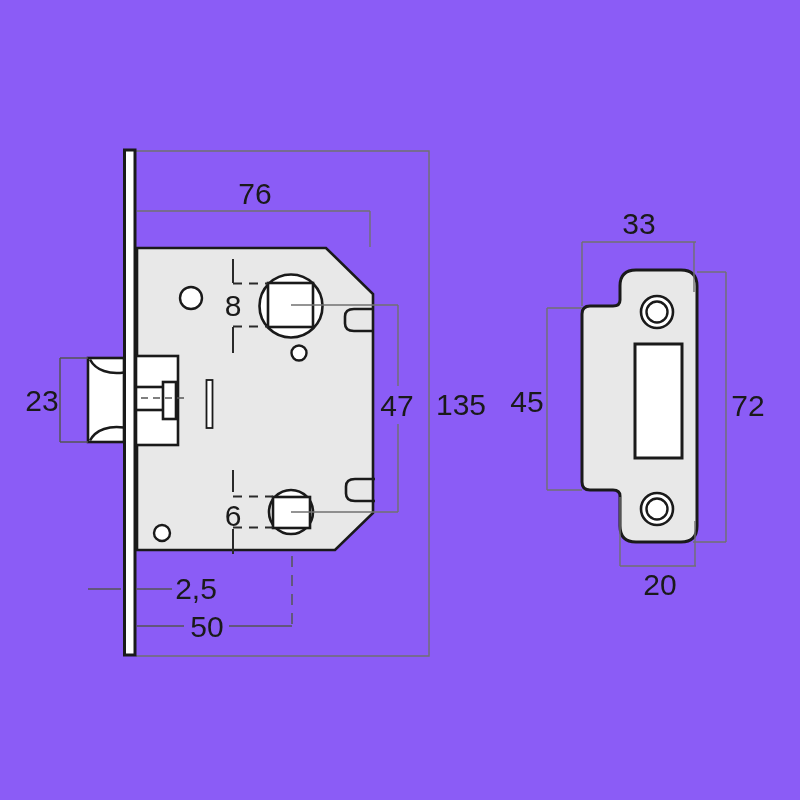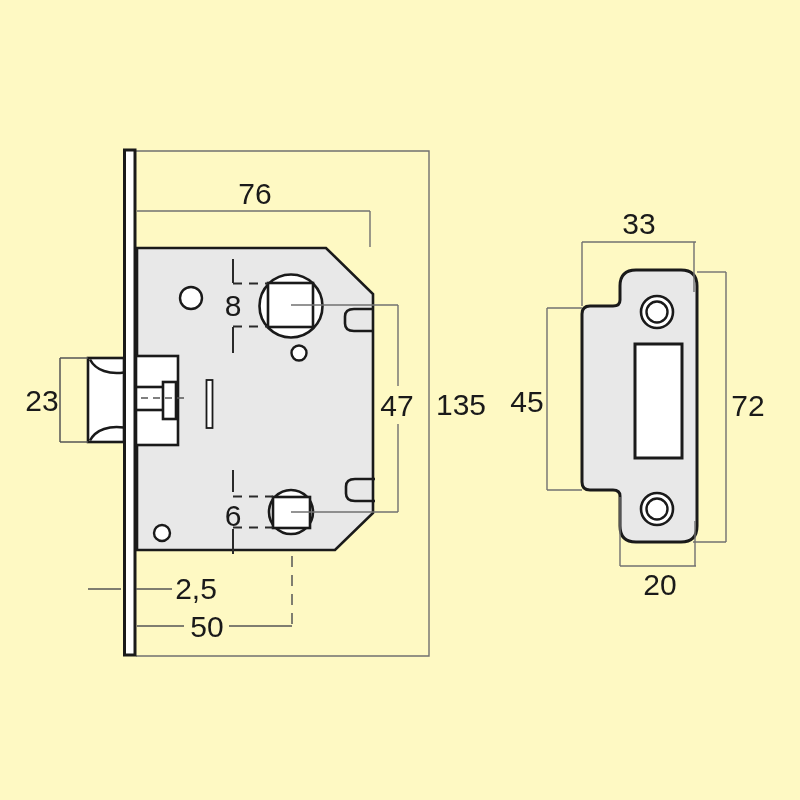--- a/index.html
+++ b/index.html
@@ -1,17 +1,17 @@
 <!DOCTYPE html>
 <html><head>
 <meta charset="utf-8">
 <style>
   html,body { margin:0; padding:0; background:#ffffff; }
   .canvas {
-    position:relative; width:800px; height:800px; background:#fef9c3;
+    position:relative; width:800px; height:800px; background:#8b5cf6;
     font-family:"Liberation Sans", sans-serif;
   }
   svg { display:block; }
   
   .outline   { fill:none;    stroke:#1a1a1a; stroke-width:2.6; }
   .part      { fill:#e8e8e8; stroke:#1a1a1a; stroke-width:2.6; }
   .part-thick{ fill:#e8e8e8; stroke:#1a1a1a; stroke-width:3;   }
   .hole      { fill:#ffffff; stroke:#1a1a1a; stroke-width:2.6; }
   .hole-sm   { fill:#ffffff; stroke:#1a1a1a; stroke-width:2.4; }
   .plate     { fill:#ffffff; stroke:#1a1a1a; stroke-width:3;   }

